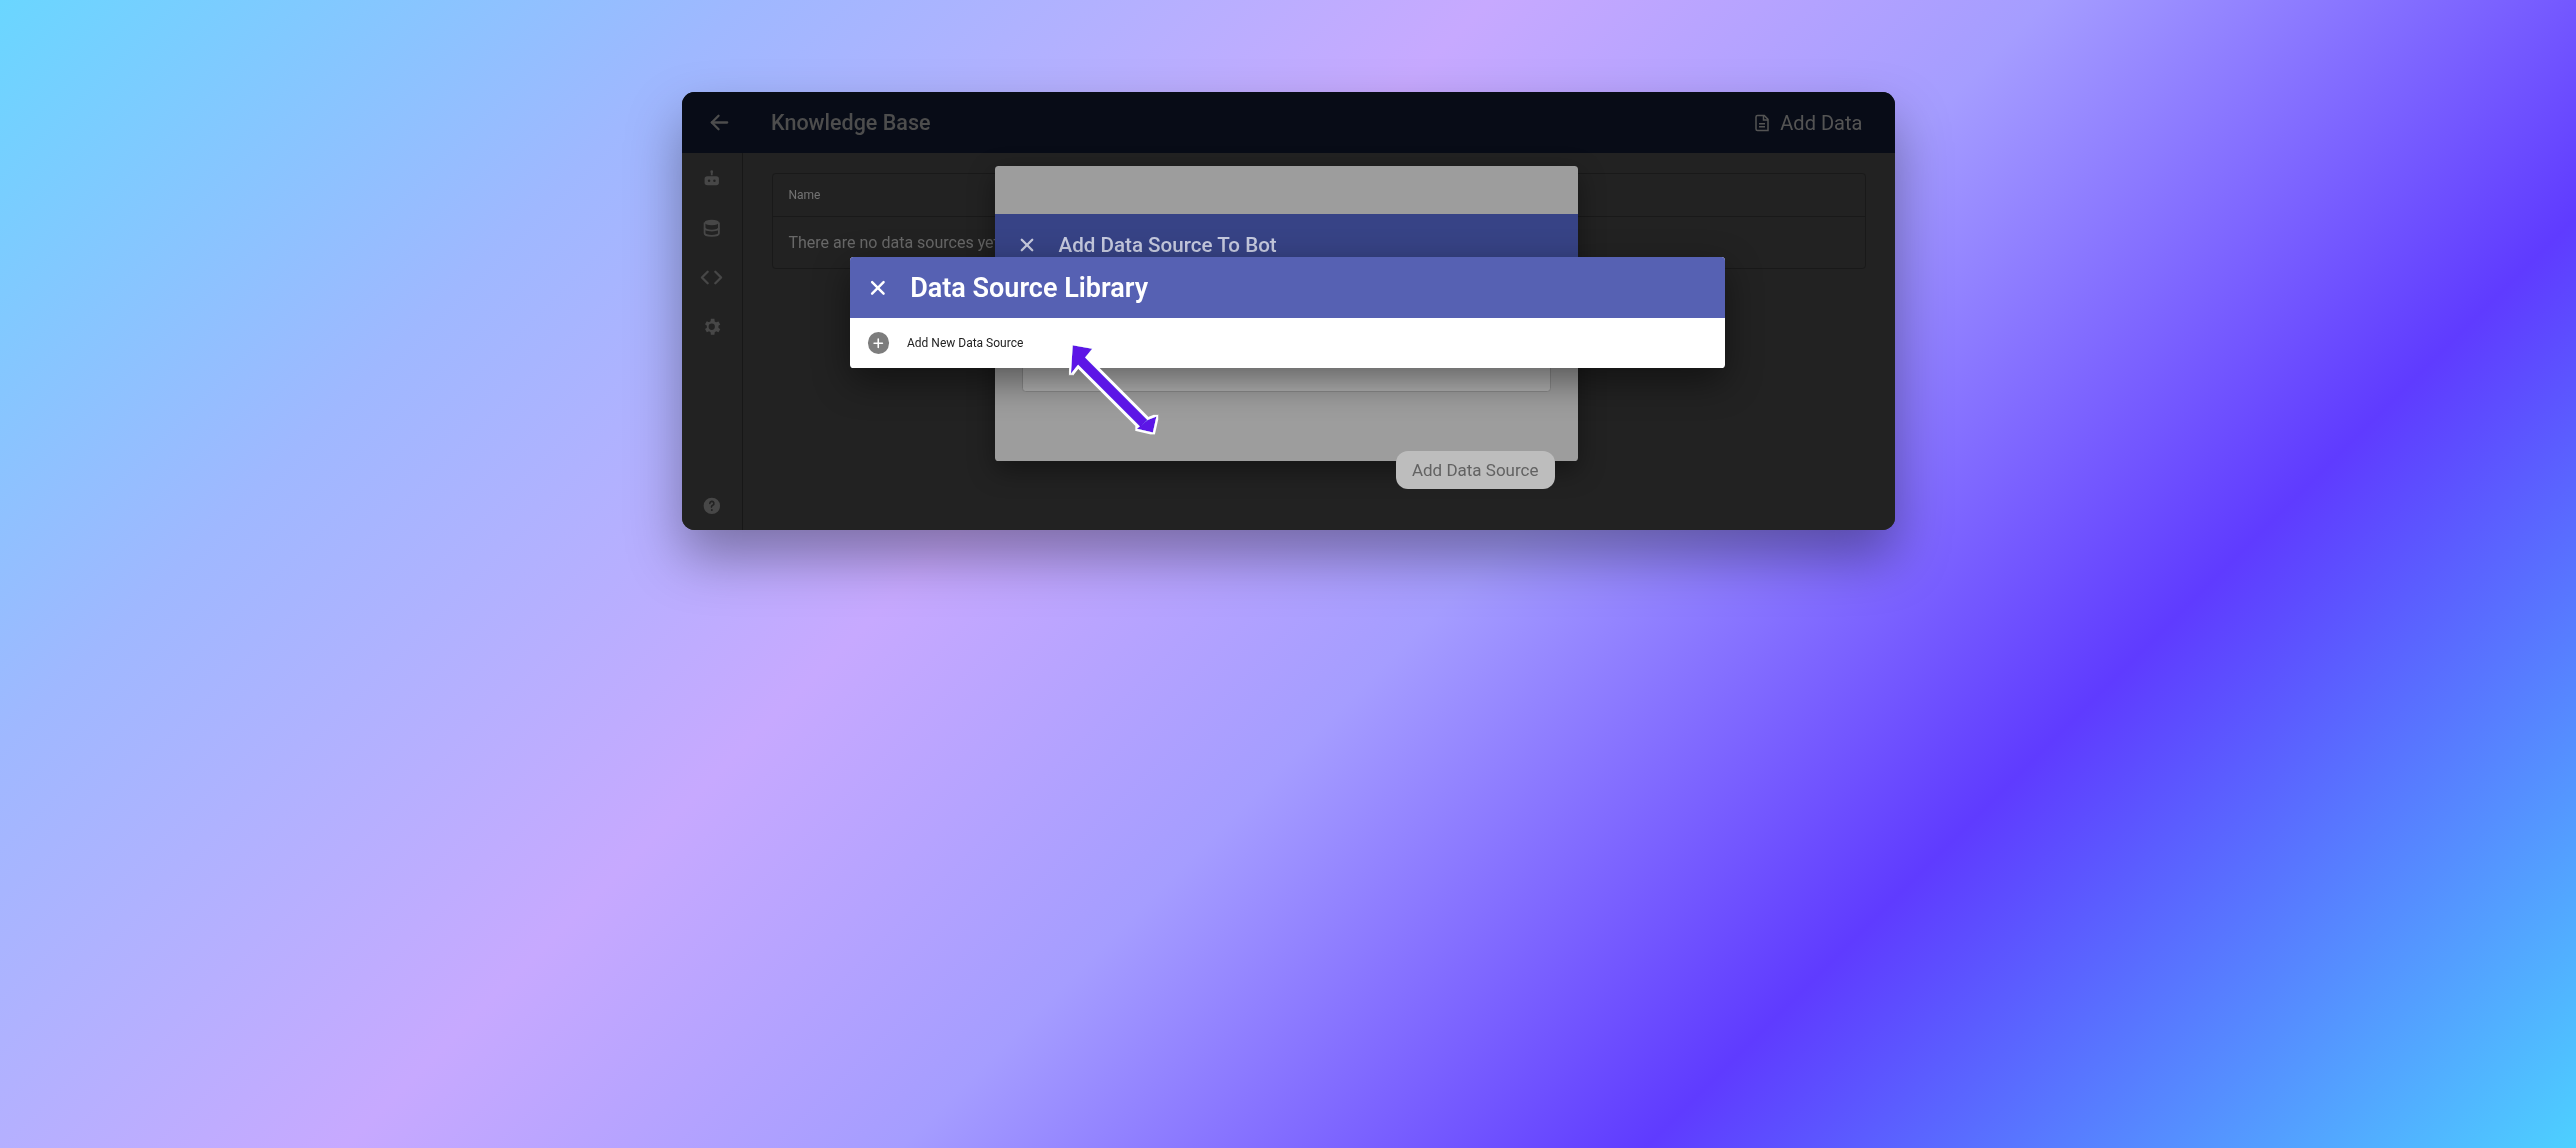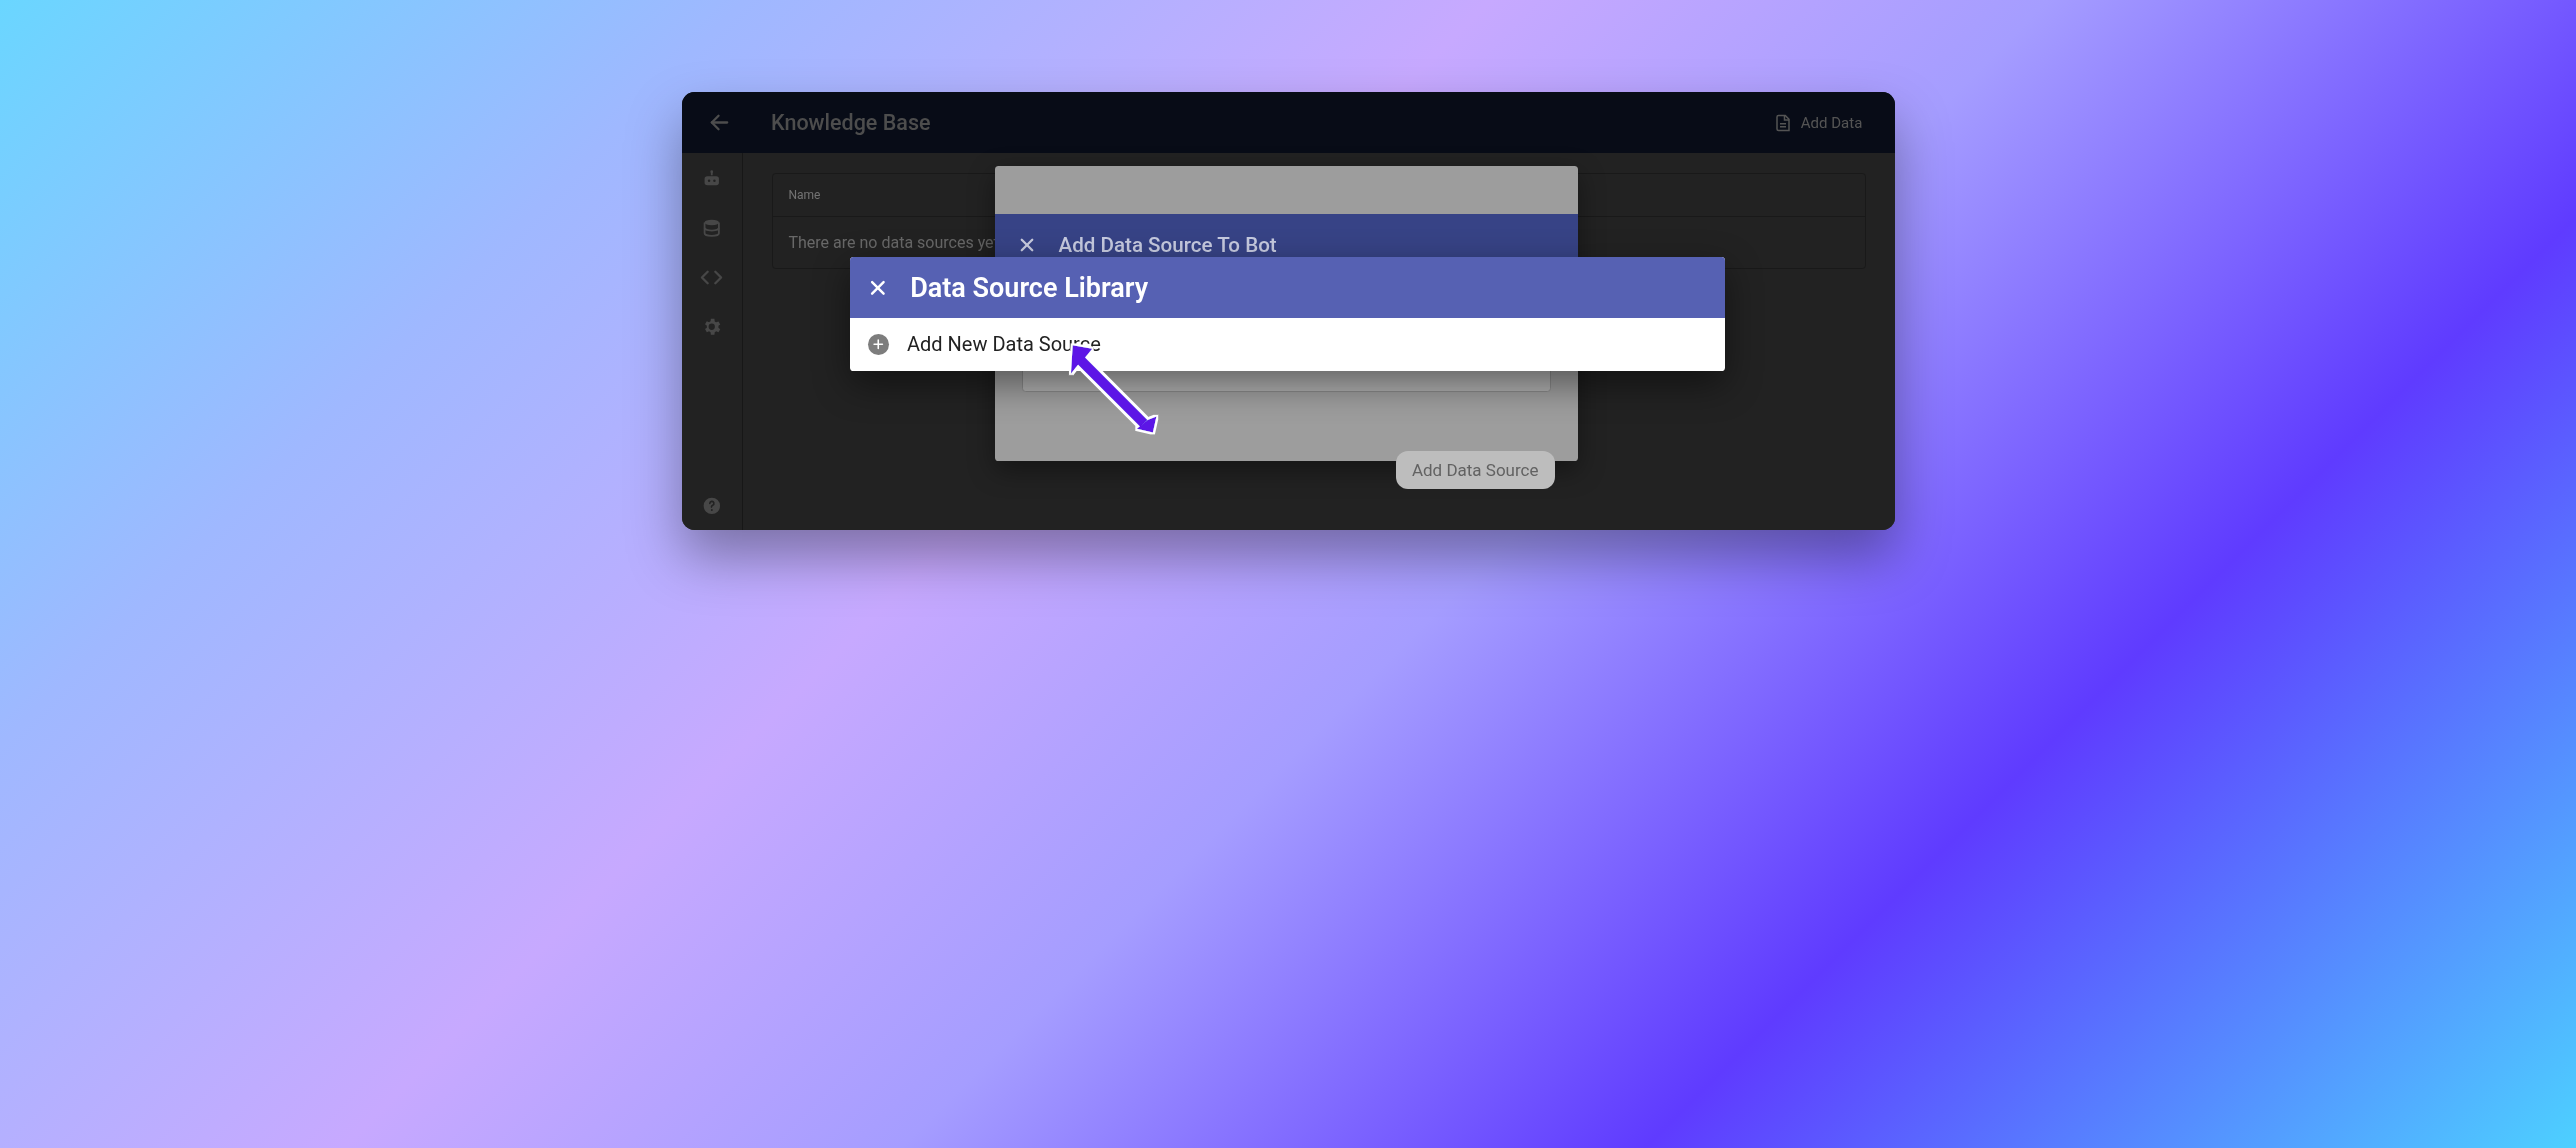--- a/index.html
+++ b/index.html
@@ -30,21 +30,21 @@
     align-items: center;
     height: 61px;
     background: #0f172a;
     padding: 0 21.5px;
   }
   .back-btn { color: #8c8c8c; display:flex; align-items:center; justify-content:center; width:32px; height:32px; cursor:pointer; }
   .page-title { color: #8c8c8c; font-size: 21.5px; font-weight: 500; margin-left: 36px; }
   .header-spacer { flex: 1; }
   .add-data-btn {
     display: flex; align-items: center; gap: 9px;
-    color: #9a9a9a; font-size: 15px;
+    color: #9a9a9a; font-size: 20px;
     padding: 5.4px 10.7px; border-radius: 5.4px; cursor:pointer;
   }
 
   
   .body { position: absolute; top: 61px; bottom: 0; left: 0; right: 0; display: flex; }
 
   .sidebar {
     width: 61px;
     background: #3e3e3e;
     border-right: 0.9px solid #2b2b2b;
@@ -131,21 +131,21 @@
   .modal2-row {
     display: flex; align-items: center; gap: 18px;
     padding: 14.3px 18px;
     cursor: pointer;
   }
   .plus-circle {
     width: 21.5px; height: 21.5px; border-radius: 50%;
     background: #7d7d7d; display:flex; align-items:center; justify-content:center;
     color: #fff;
   }
-  .modal2-row-label { font-size: 20px; color: #222; }
+  .modal2-row-label { font-size: 12px; color: #222; }
 
   
   .anno-arrow {
     position: absolute;
     left: 380px; top: 246px;
     width: 98px; height: 98px;
     pointer-events: none;
   }
 
   

